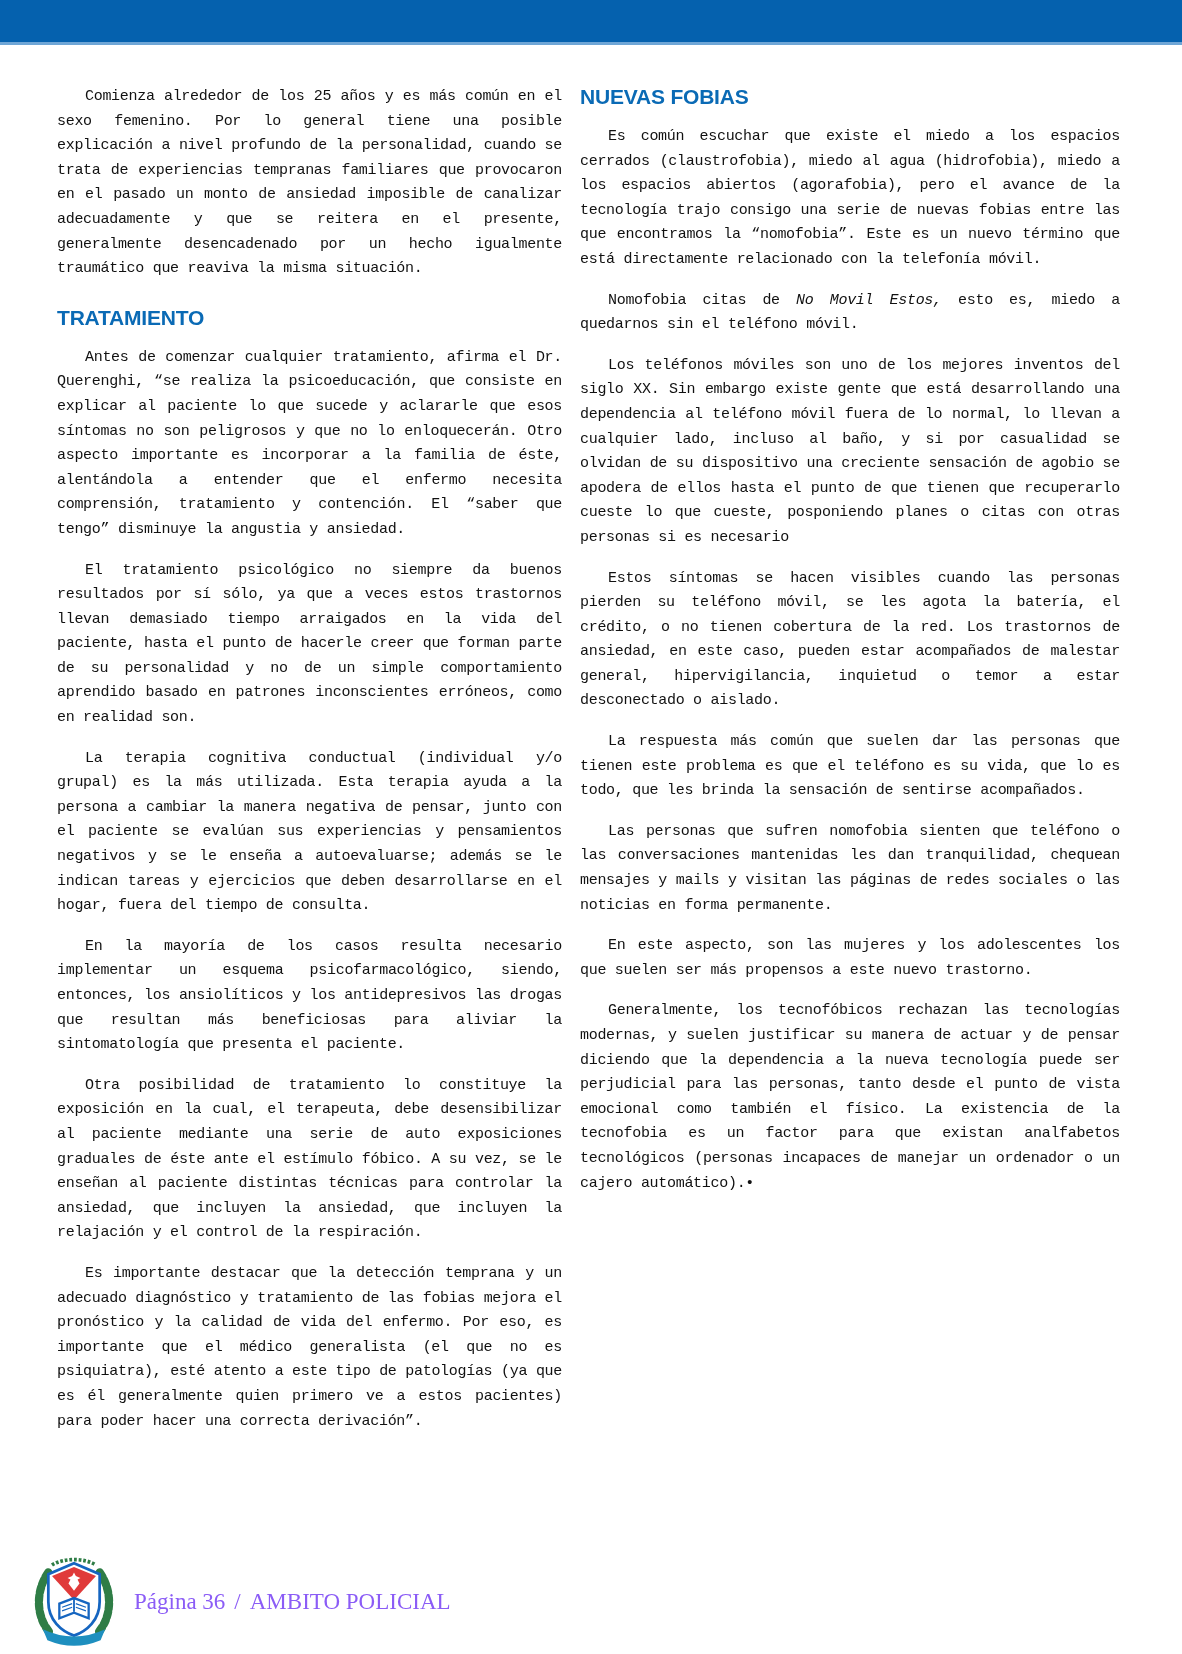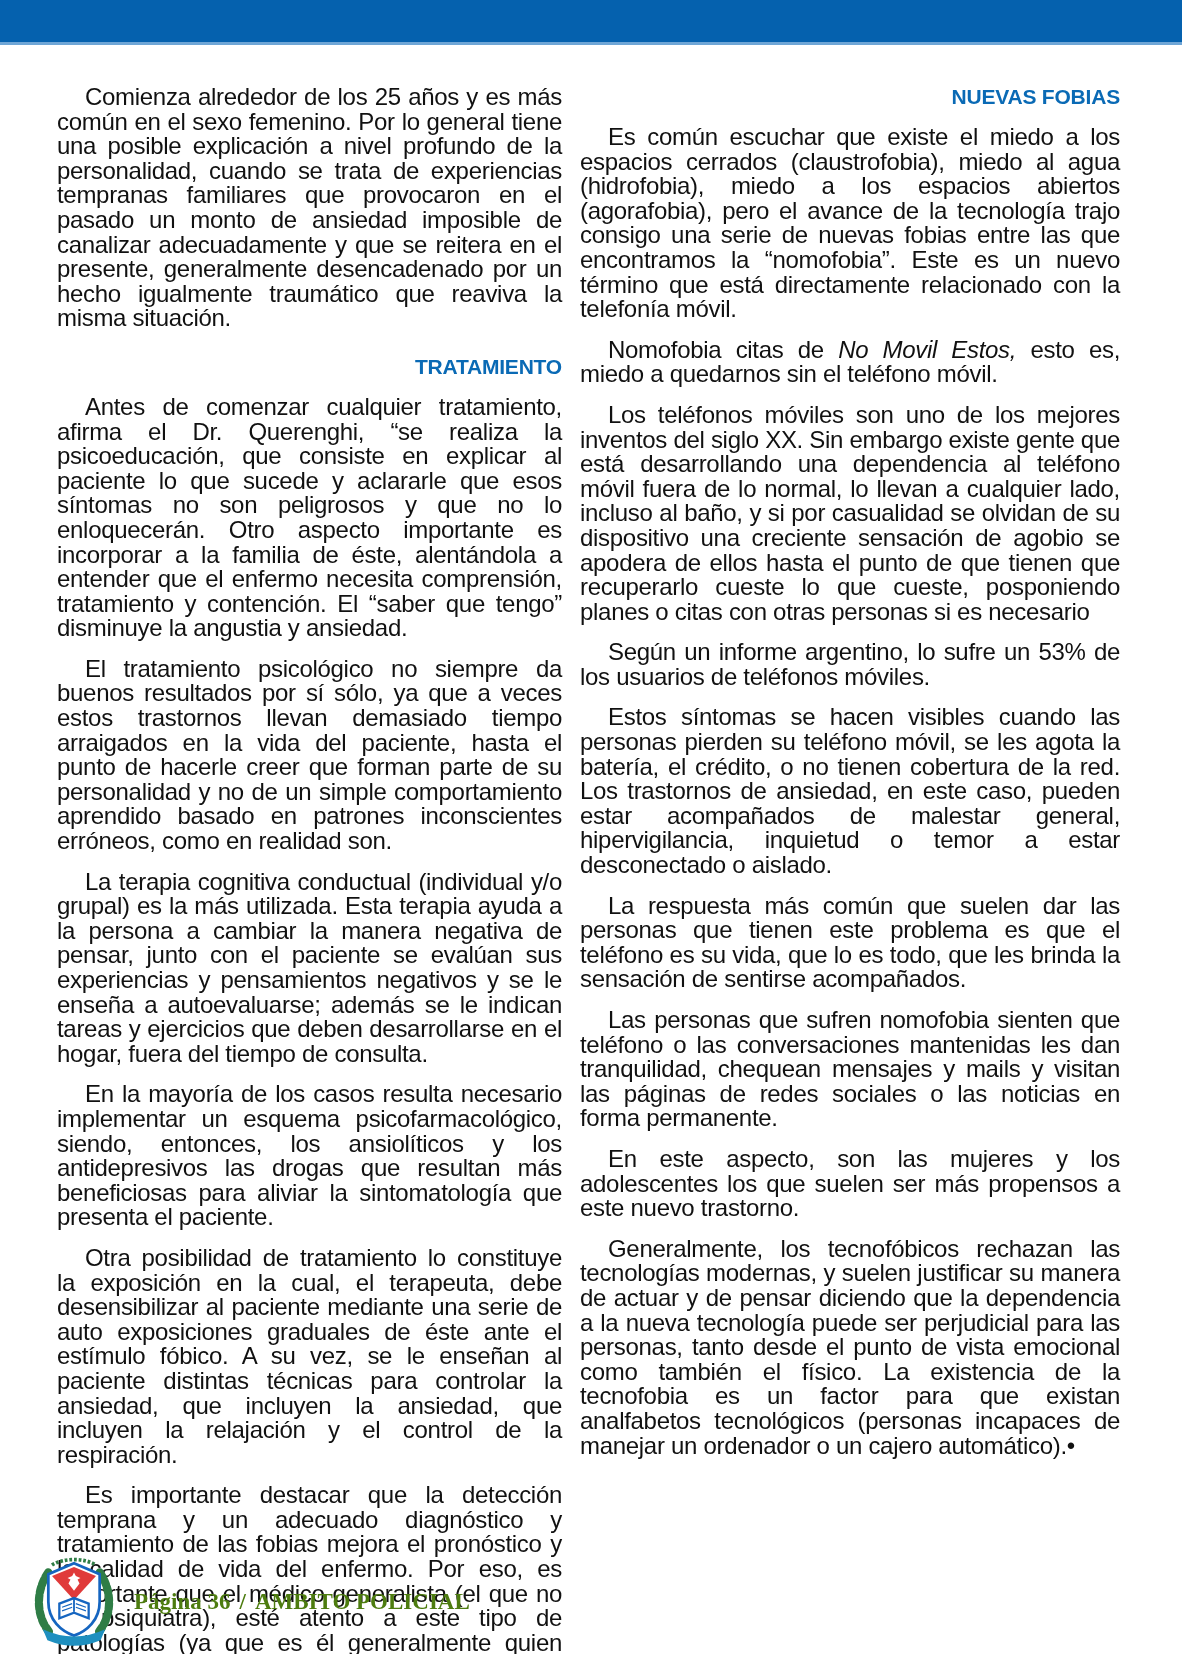--- a/index.html
+++ b/index.html
@@ -29,56 +29,56 @@
     display: flex;
     padding: 40px 62px 0 57px;
     gap: 18px;
     box-sizing: border-box;
   }
   .col { hyphens: auto; }
   .col-left  { width: 505px; }
   .col-right { width: 540px; }
 
   .col p {
-    font-size: 24px;
+    font-size: 15px;
     line-height: 24.6px;
     letter-spacing: -0.3px;
     text-align: justify;
     text-indent: 28px;
     margin: 16px 0 13px 0;
     font-stretch: semi-condensed;
+    font-family: Liberation Mono, monospace;
   }
   .col p.first { margin-top: 0; }
   .col em { font-style: italic; }
 
   .section-heading {
     font-size: 21px;
     font-weight: bold;
     color: #0a6ab5;
     letter-spacing: -0.2px;
     margin: 24px 0 10px 0;
     font-stretch: semi-condensed;
-    text-align: right;
   }
   .section-heading.at-top { margin-top: 0; }
 
   
   .footer {
     position: absolute;
     left: 30px;
     bottom: 6px;
     display: flex;
     align-items: center;
     gap: 16px;
   }
   .footer-text {
     font-family: "Liberation Serif", serif;
-    font-weight: bold;
+    font-weight: normal;
     font-size: 23px;
-    color: #4d7c0f;
+    color: #8b5cf6;
     display: flex;
     gap: 9px;
     align-items: baseline;
     padding-bottom: 14px;
     margin-top: 19px;
   }
   .crest { display: block; }
 </style>
 </head>
 <body>
@@ -96,21 +96,20 @@
     <p>En la mayoría de los casos resulta necesario implementar un esquema psicofarmacológico, siendo, entonces, los ansiolíticos y los antidepresivos las drogas que resultan más beneficiosas para aliviar la sintomatología que presenta el paciente.</p>
     <p>Otra posibilidad de tratamiento lo constituye la exposición en la cual, el terapeuta, debe desensibilizar al paciente mediante una serie de auto exposiciones graduales de éste ante el estímulo fóbico. A su vez, se le enseñan al paciente distintas técnicas para controlar la ansiedad, que incluyen la ansiedad, que incluyen la relajación y el control de la respiración.</p>
     <p>Es importante destacar que la detección temprana y un adecuado diagnóstico y tratamiento de las fobias mejora el pronóstico y la calidad de vida del enfermo. Por eso, es importante que el médico generalista (el que no es psiquiatra), esté atento a este tipo de patologías (ya que es él generalmente quien primero ve a estos pacientes) para poder hacer una correcta derivación”.</p>
   </section>
 
   <section class="col col-right">
     <h2 class="section-heading at-top">NUEVAS FOBIAS</h2>
     <p>Es común escuchar que existe el miedo a los espacios cerrados (claustrofobia), miedo al agua (hidrofobia), miedo a los espacios abiertos (agorafobia), pero el avance de la tecnología trajo consigo una serie de nuevas fobias entre las que encontramos la “nomofobia”. Este es un nuevo término que está directamente relacionado con la telefonía móvil.</p>
     <p><span>Nomofobia citas de </span><em>No Movil Estos,</em><span> esto es, miedo a quedarnos sin el teléfono móvil.</span></p>
     <p>Los teléfonos móviles son uno de los mejores inventos del siglo XX. Sin embargo existe gente que está desarrollando una dependencia al teléfono móvil fuera de lo normal, lo llevan a cualquier lado, incluso al baño, y si por casualidad se olvidan de su dispositivo una creciente sensación de agobio se apodera de ellos hasta el punto de que tienen que recuperarlo cueste lo que cueste, posponiendo planes o citas con otras personas si es necesario</p>
-    <p>Según un informe argentino, lo sufre un 53% de los usuarios de teléfonos móviles.</p>
     <p>Estos síntomas se hacen visibles cuando las personas pierden su teléfono móvil, se les agota la batería, el crédito, o no tienen cobertura de la red. Los trastornos de ansiedad, en este caso, pueden estar acompañados de malestar general, hipervigilancia, inquietud o temor a estar desconectado o aislado.</p>
     <p>La respuesta más común que suelen dar las personas que tienen este problema es que el teléfono es su vida, que lo es todo, que les brinda la sensación de sentirse acompañados.</p>
     <p>Las personas que sufren nomofobia sienten que teléfono o las conversaciones mantenidas les dan tranquilidad, chequean mensajes y mails y visitan las páginas de redes sociales o las noticias en forma permanente.</p>
     <p>En este aspecto, son las mujeres y los adolescentes los que suelen ser más propensos a este nuevo trastorno.</p>
     <p>Generalmente, los tecnofóbicos rechazan las tecnologías modernas, y suelen justificar su manera de actuar y de pensar diciendo que la dependencia a la nueva tecnología puede ser perjudicial para las personas, tanto desde el punto de vista emocional como también el físico. La existencia de la tecnofobia es un factor para que existan analfabetos tecnológicos (personas incapaces de manejar un ordenador o un cajero automático).•</p>
   </section>
 
 </main>
 
 <footer class="footer">

